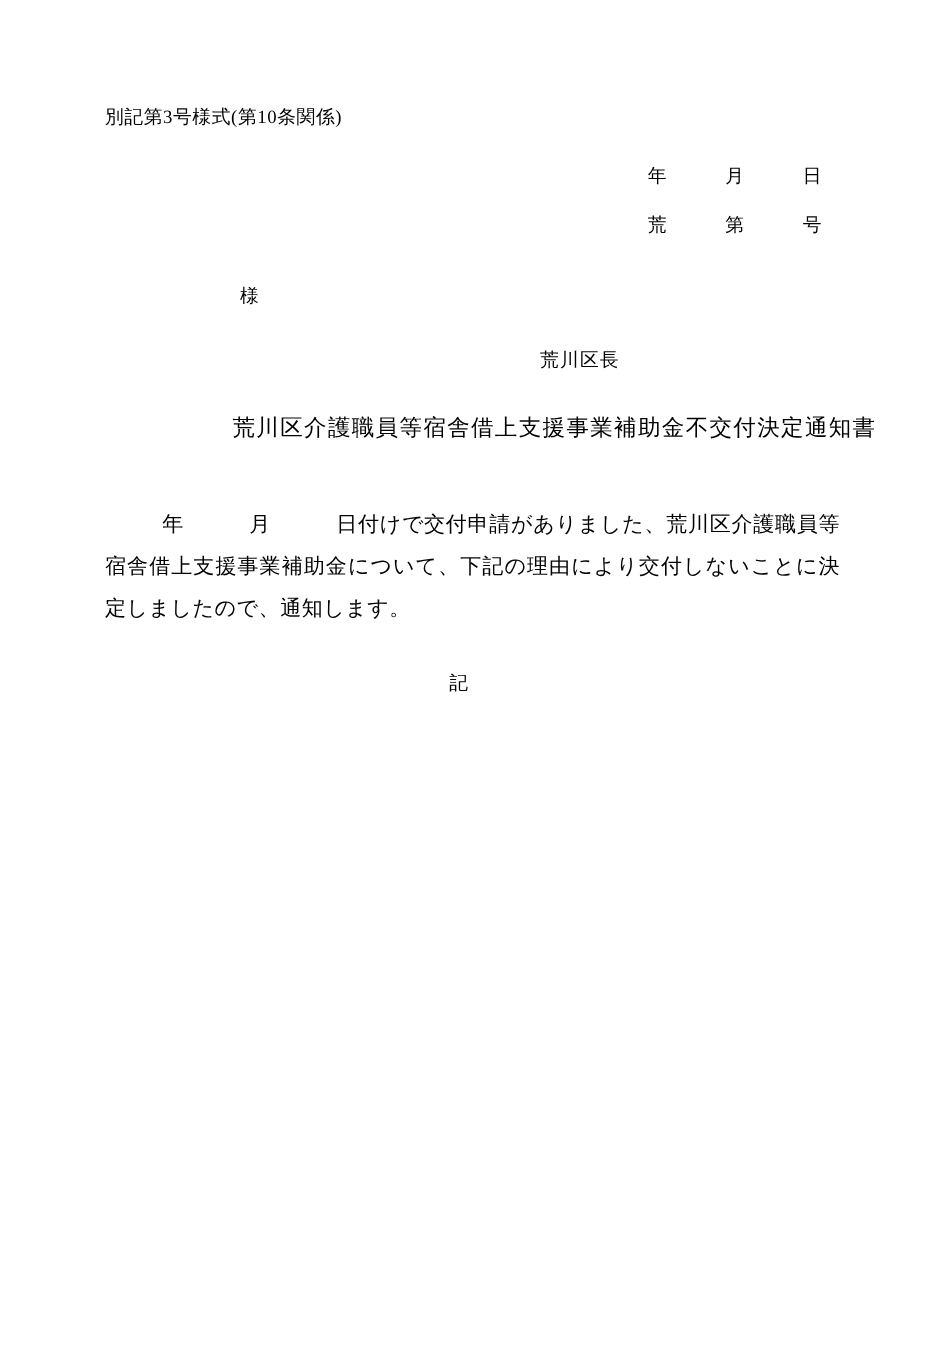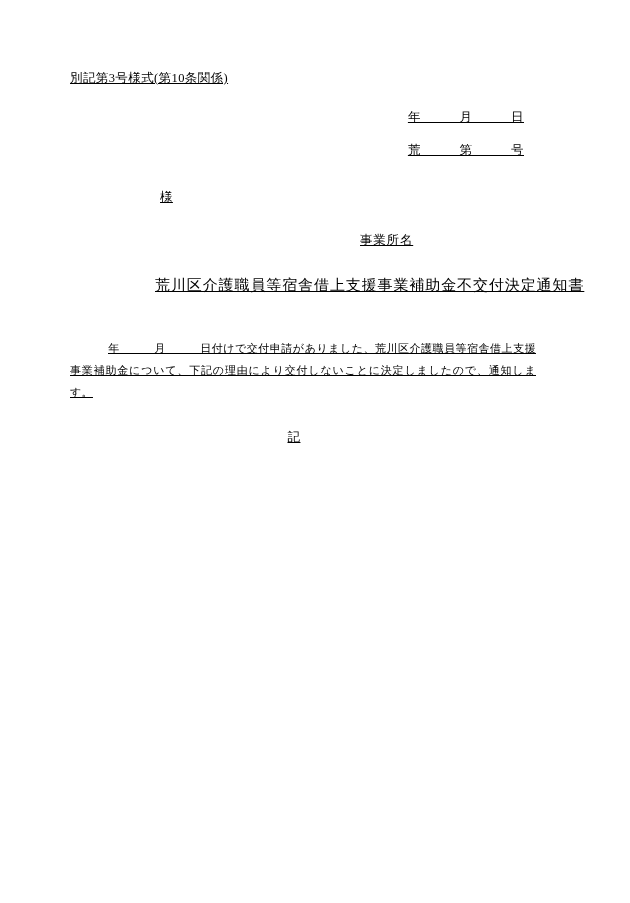--- a/index.html
+++ b/index.html
@@ -18,22 +18,21 @@
     background: #ffffff;
     overflow: hidden;
   }
   .doc {
     position: absolute;
     left: 0;
     top: 0;
     width: 630px;
     height: 903px;
     box-sizing: border-box;
-    padding: 70px 94px 0 70px;
-    text-decoration: underline;
+    padding: 70px 70px 0 70px;
   }
   .form-id {
     font-size: 12.5px;
     letter-spacing: 0.4px;
     margin: 0 0 22px 0;
     white-space: nowrap;
   }
   .doc-number-block {
     margin: 0;
     text-align: right;
@@ -61,21 +60,21 @@
   }
   .title-row {
     margin-top: 27px;
     padding-left: 85px;
     font-size: 15px;
     letter-spacing: 0.9px;
     white-space: nowrap;
   }
   .body-text {
     margin-top: 42px;
-    font-size: 11px;
+    font-size: 14px;
     line-height: 2.0;
     letter-spacing: 0.35px;
     text-align: justify;
   }
   .body-text .indent {
     display: inline-block;
     width: 38px;
   }
   .ki-row {
     margin-top: 26px;
@@ -106,21 +105,21 @@
 
     <div class="form-id">別記第3号様式(第10条関係)</div>
 
     <div class="doc-number-block">
       <div class="doc-number-line">年　　　月　　　日</div>
       <div class="doc-number-line">荒　　　第　　　号</div>
     </div>
 
     <div class="addressee-row">様</div>
 
-    <div class="issuer-row">事業所名</div>
+    <div class="issuer-row">荒川区長</div>
 
     <div class="title-row">荒川区介護職員等宿舎借上支援事業補助金不交付決定通知書</div>
 
     <div class="body-text"><span class="indent"></span><span>年　　　月　　　日付けで交付申請がありました、荒川区介護職員等宿舎借上支援事業補助金について、下記の理由により交付しないことに決定しましたので、通知します。</span></div>
 
     <div class="ki-row">記</div>
 
 
   </div>
 </div>

